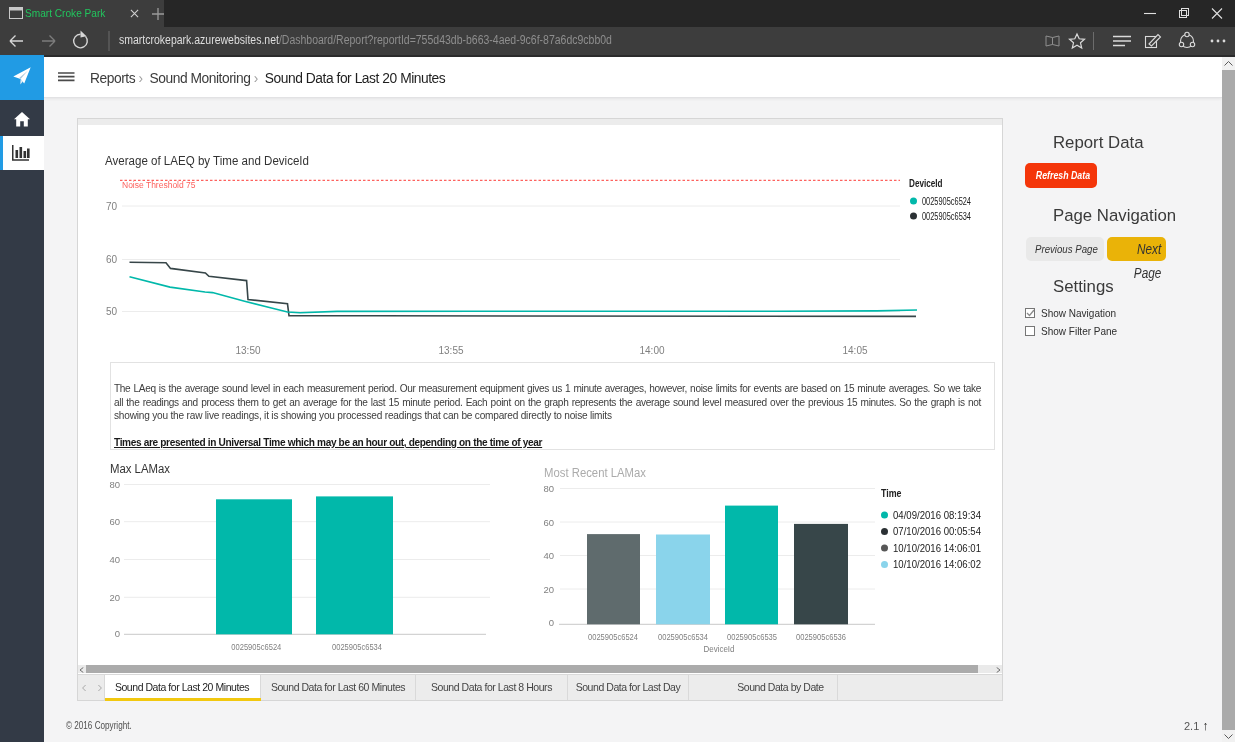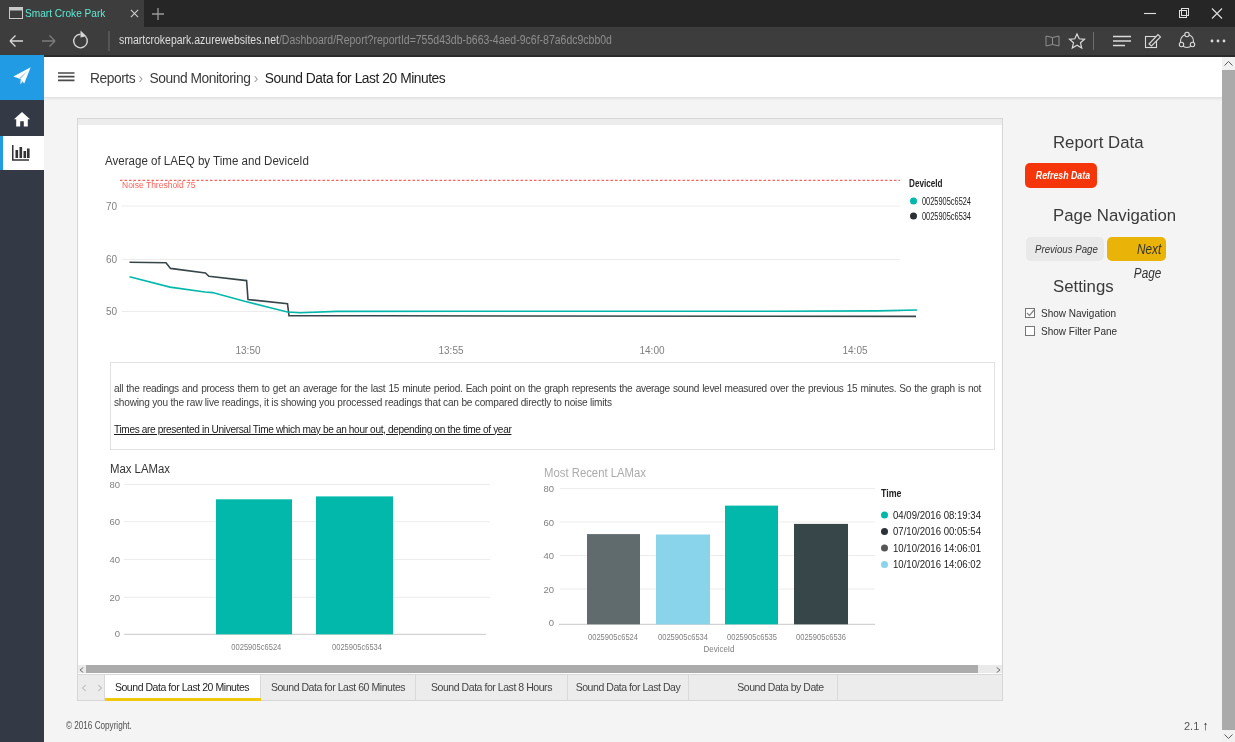--- a/index.html
+++ b/index.html
@@ -1,21 +1,21 @@
 <!DOCTYPE html>
 <html><head>
 <meta charset="utf-8">
 <style>
   * { margin:0; padding:0; box-sizing:border-box; }
   html,body { width:1235px; height:742px; overflow:hidden; background:#f4f4f5;
     font-family:"Liberation Sans", sans-serif; }
   .abs { position:absolute; }
   
   #tabbar { left:0; top:0; width:1235px; height:27px; background:#262626; }
-  #tab { left:0; top:0; width:144px; height:27px; background:#3d3d3d; color:#5eead4;
+  #tab { left:0; top:0; width:164px; height:27px; background:#3d3d3d; color:#22c55e;
          font-size:12px; }
   #toolbar { left:0; top:27px; width:1235px; height:28px; background:#3d3d3d; }
   #toolbledge { left:0; top:55px; width:1235px; height:2px; background:#2b2b2c; }
   
   #logo { left:0; top:55px; width:44px; height:45px; background:#219be4; }
   #sidebar { left:0; top:100px; width:44px; height:642px; background:#333a46; }
   #navbar { left:44px; top:57px; width:1178px; height:41px; background:#fff;
             border-bottom:1px solid #e2e2e4; box-shadow:0 1px 3px rgba(0,0,0,0.07); }
   #sideactive { left:0; top:136px; width:44px; height:34px; background:#fff;
                 border-left:3px solid #219be4; }
@@ -211,24 +211,25 @@
   <text x="816" y="400.5" font-size="10.5" fill="#212121" textLength="88" lengthAdjust="spacingAndGlyphs">04/09/2016 08:19:34</text>
   <circle cx="807.5" cy="413.5" r="3.5" fill="#2b3134"></circle>
   <text x="816" y="417" font-size="10.5" fill="#212121" textLength="88" lengthAdjust="spacingAndGlyphs">07/10/2016 00:05:54</text>
   <circle cx="807.5" cy="430" r="3.5" fill="#575757"></circle>
   <text x="816" y="433.5" font-size="10.5" fill="#212121" textLength="88" lengthAdjust="spacingAndGlyphs">10/10/2016 14:06:01</text>
   <circle cx="807.5" cy="446.5" r="3.5" fill="#8ad4eb"></circle>
   <text x="816" y="450" font-size="10.5" fill="#212121" textLength="88" lengthAdjust="spacingAndGlyphs">10/10/2016 14:06:02</text>
 </svg>
 
 <div class="abs" id="txtbox">
+    <div style="text-align:justify;text-align-last:justify;white-space:normal;letter-spacing:-0.33px">The LAeq is the average sound level in each measurement period. Our measurement equipment gives us 1 minute averages, however, noise limits for events are based on 15 minute averages. So we take</div>
 <div style="text-align:justify;text-align-last:justify;white-space:normal;letter-spacing:-0.33px">all the readings and process them to get an average for the last 15 minute period. Each point on the graph represents the average sound level measured over the previous 15 minutes. So the graph is not</div>
 <div>showing you the raw live readings, it is showing you processed readings that can be compared directly to noise limits</div>
 <div>&nbsp;</div>
-<div style="font-weight:normal;text-decoration:underline;color:#1a1a1a;letter-spacing:-0.35px">Times are presented in Universal Time which may be an hour out, depending on the time of year</div>
+<div style="font-weight:bold;text-decoration:underline;color:#1a1a1a;letter-spacing:-0.35px">Times are presented in Universal Time which may be an hour out, depending on the time of year</div>
   </div>
 
 <div class="abs" id="hscroll"></div>
 <div class="abs" style="left:86px;top:665px;width:892px;height:8px;background:#ababab"></div>
 <svg class="abs" style="left:79px;top:666.5px" width="5" height="6" viewBox="0 0 5 6">
     <path d="M4.3,0.5 L1,3 L4.3,5.5" stroke="#6f6f6f" fill="none"></path>
   </svg>
 <svg class="abs" style="left:996px;top:666.5px" width="5" height="6" viewBox="0 0 5 6">
     <path d="M0.7,0.5 L4,3 L0.7,5.5" stroke="#6f6f6f" fill="none"></path>
   </svg>

